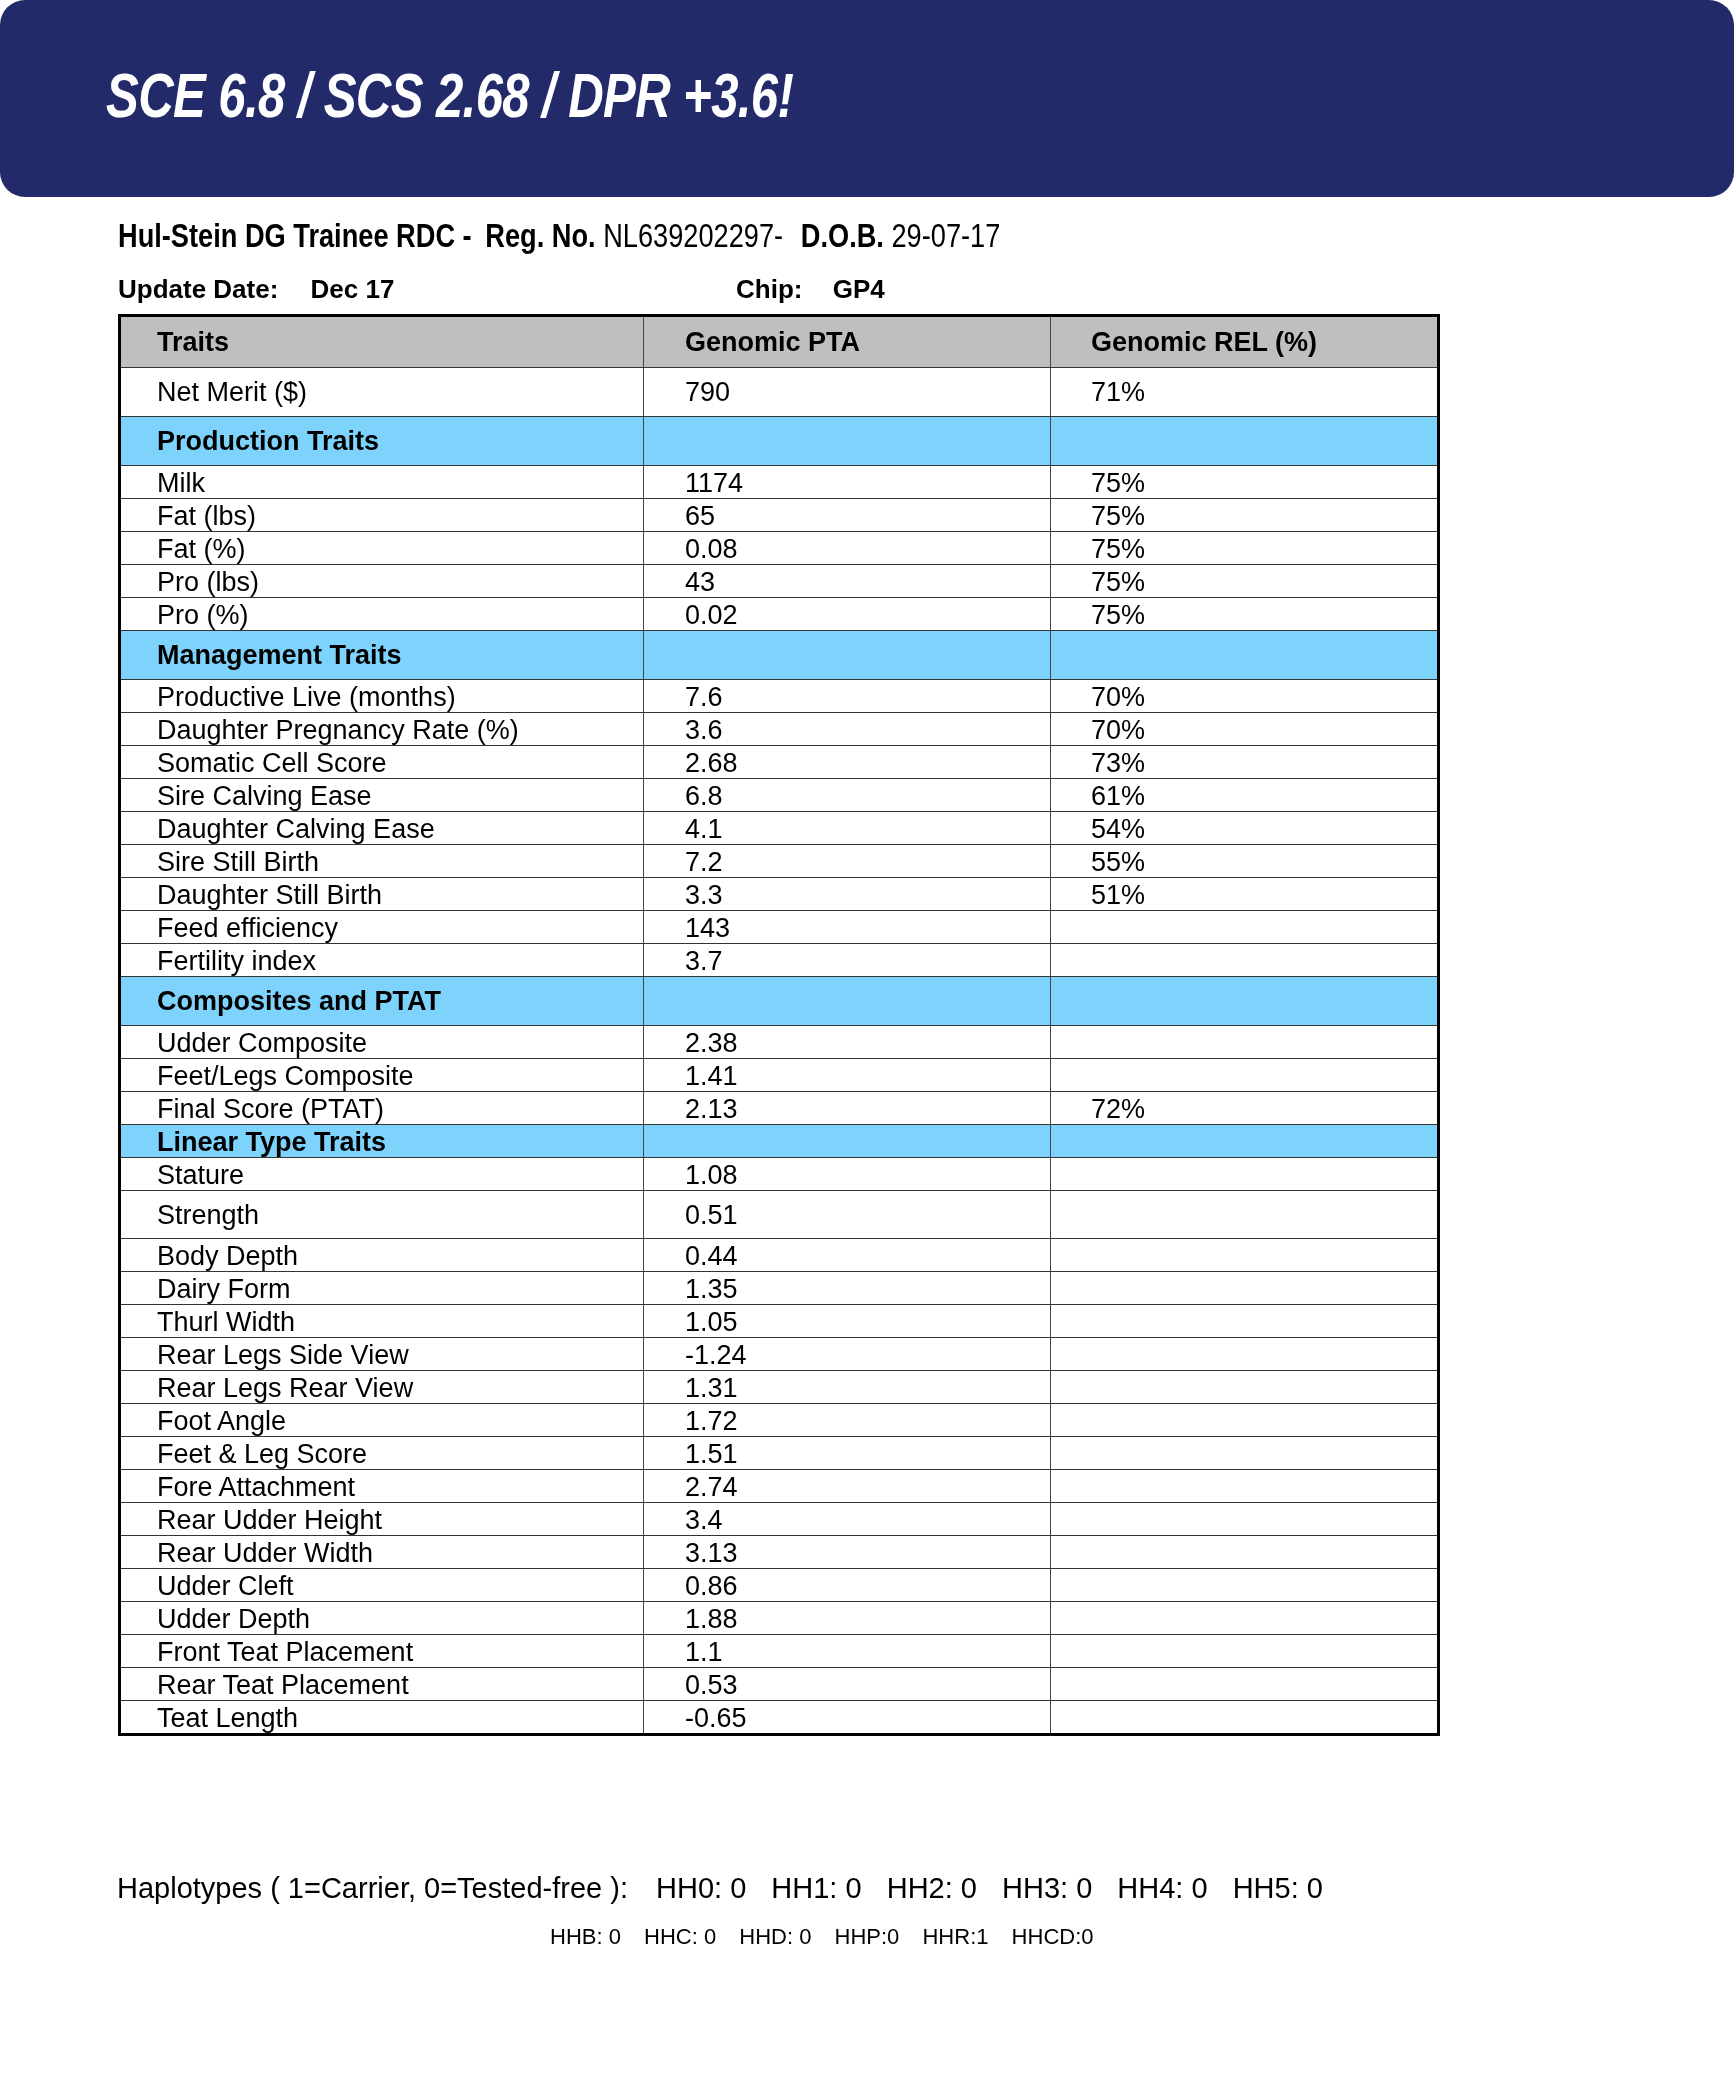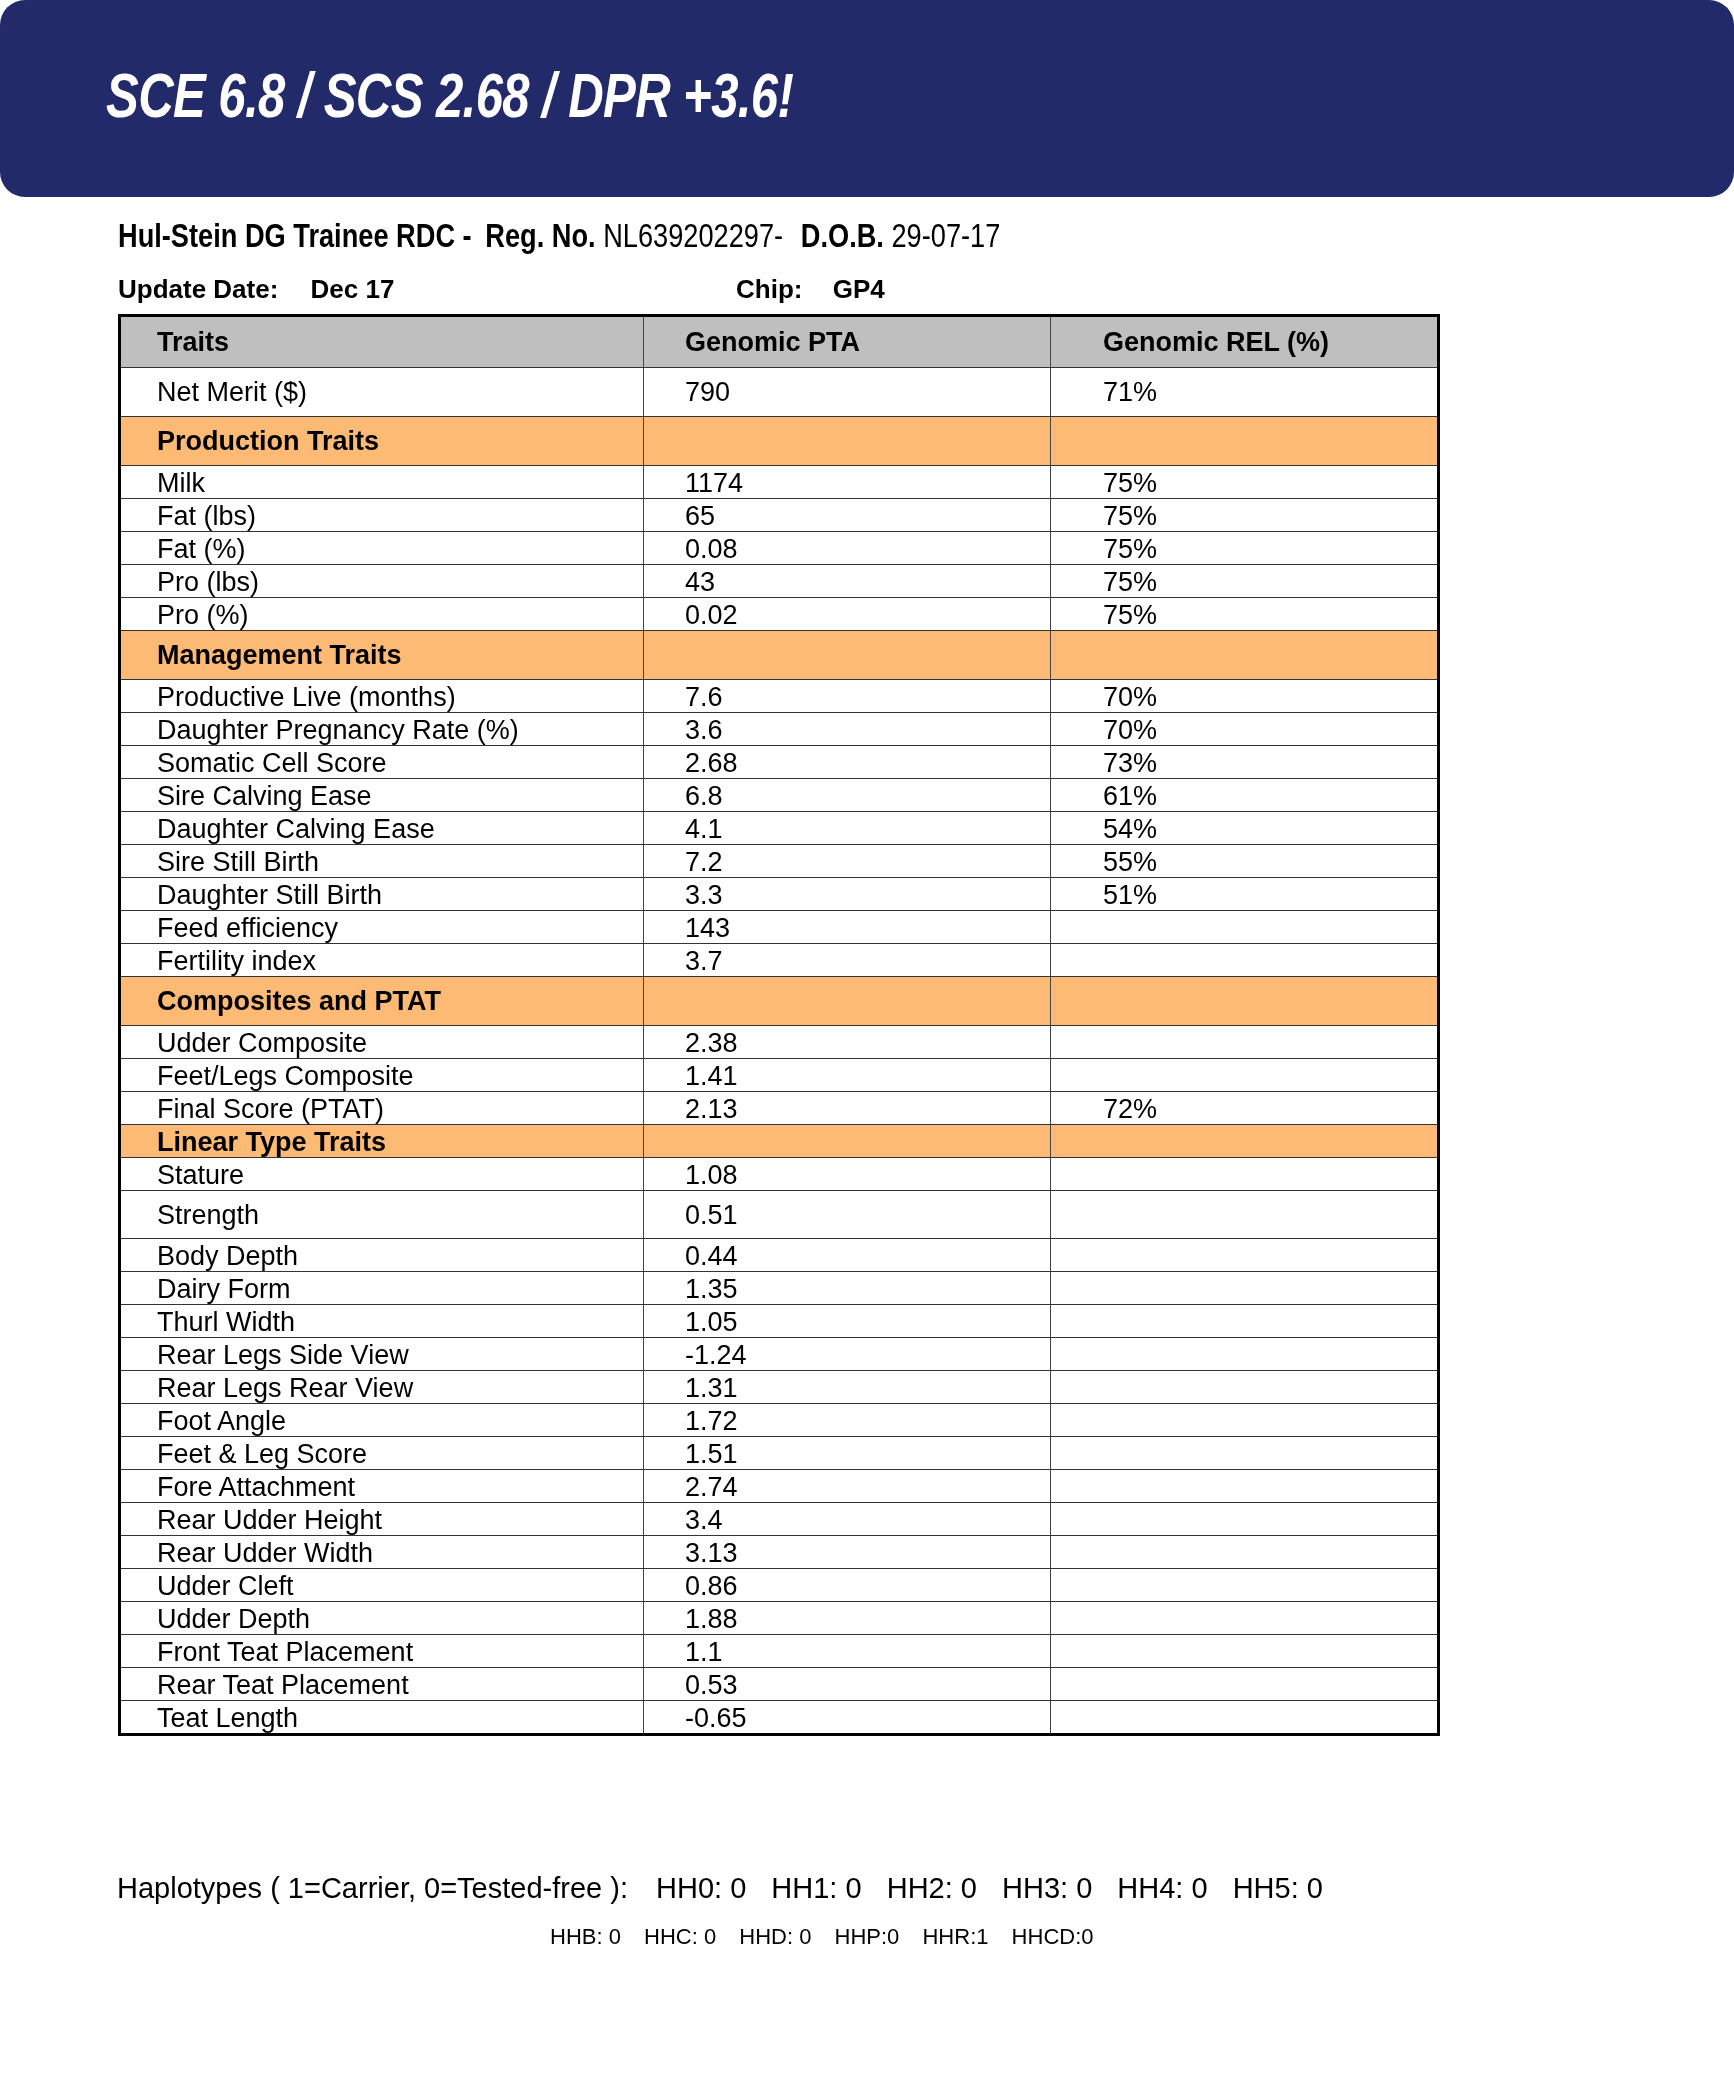--- a/index.html
+++ b/index.html
@@ -45,26 +45,26 @@
     border-bottom: 1.3px solid #333;
     border-left: 0.8px solid #444;
     border-right: 0.8px solid #444;
     padding: 0 0 0 36px;
     height: 32px;
     vertical-align: bottom;
     white-space: nowrap;
     line-height: 30px;
   }
   .traits-table td.c2 { padding-left: 41px; }
-  .traits-table td.c3 { padding-left: 52px; }
+  .traits-table td.c3 { padding-left: 40px; }
   .traits-table tr.header td {
     background: #bfbfbf; font-weight: bold; height: 50px; vertical-align: middle;
   }
   .traits-table tr.section td {
-    background: #fdba74; font-weight: bold; height: 48px; vertical-align: middle;
+    background: #7dd3fc; font-weight: bold; height: 48px; vertical-align: middle;
   }
   .traits-table tr.section.compact td { height: 32px; vertical-align: bottom; }
   .traits-table tr.big td { height: 48px; vertical-align: middle; }
   .traits-table tr.bold td { font-weight: bold; }
   .traits-table tr.tall td { height: 47px; vertical-align: middle; }
   .haplo {
     position: absolute; left: 117px; top: 1872px; font-size: 29px; white-space: nowrap;
   }
   .haplo-row2 {
     position: absolute; left: 550px; top: 1924px; font-size: 22px; white-space: nowrap;

